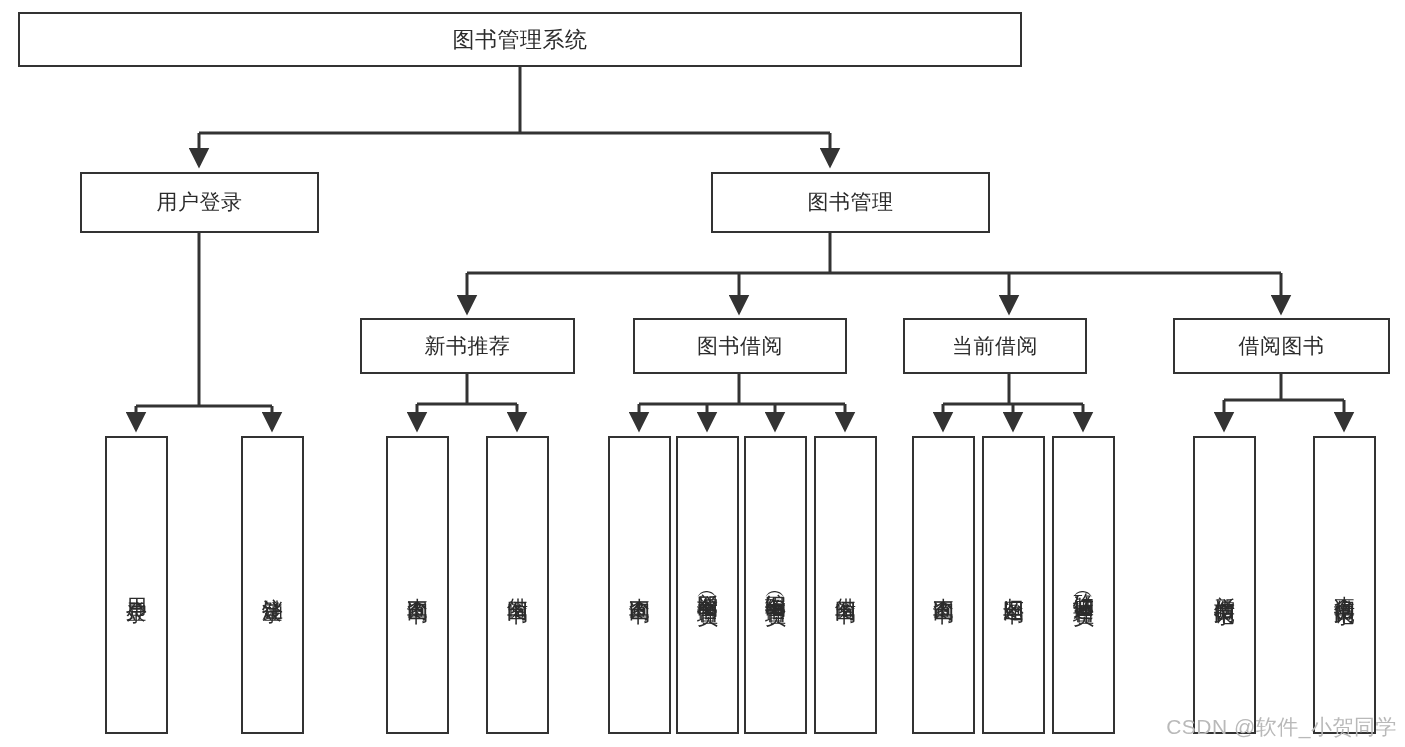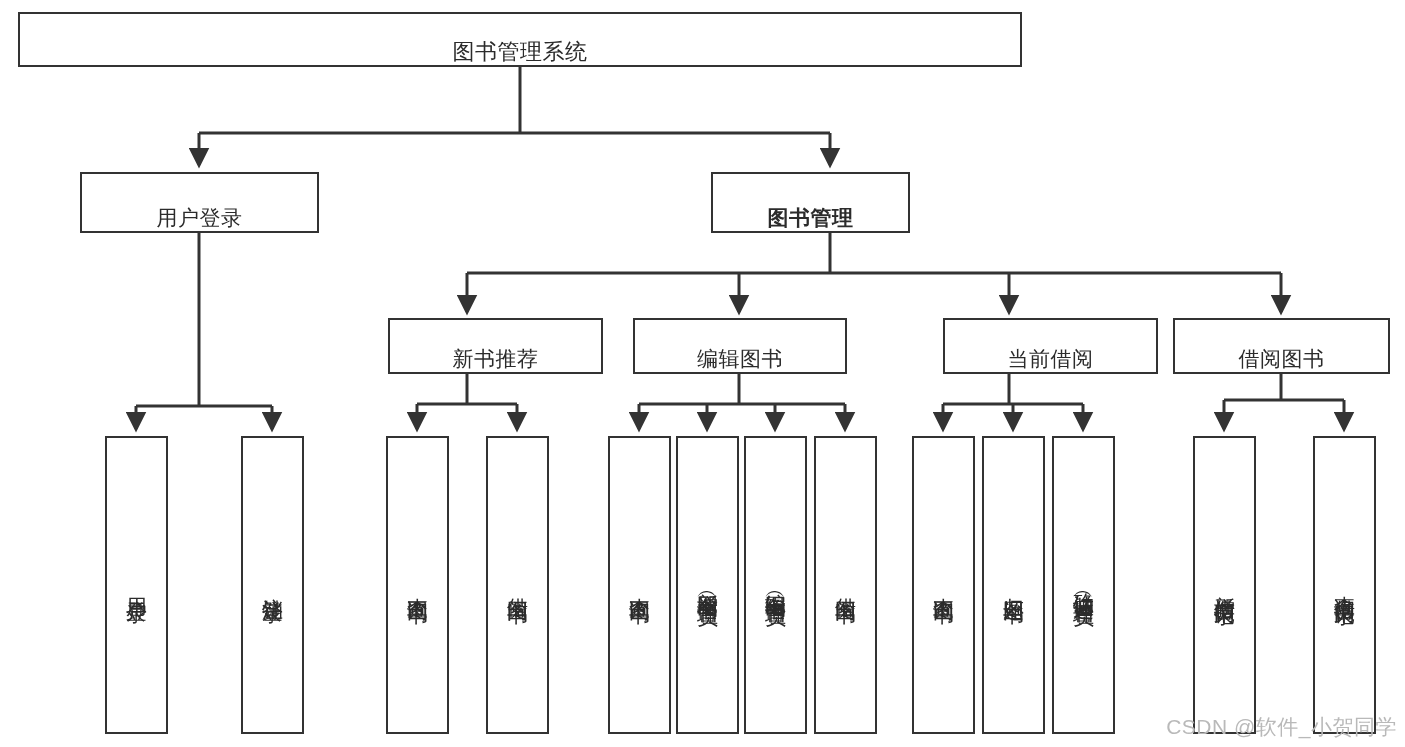--- a/index.html
+++ b/index.html
@@ -25,21 +25,21 @@
     width: 1405px;
     height: 747px;
     pointer-events: none;
   }
   .node {
     position: absolute;
     box-sizing: border-box;
     background: #ffffff;
     border: 2px solid #333333;
     display: flex;
-    align-items: flex-end;
+    align-items: center;
     justify-content: center;
     text-align: center;
   }
   .node-label {
     color: #2b2b2b;
     letter-spacing: 0.5px;
     line-height: 1.25;
   }
   
   .node.h .node-label {
@@ -130,33 +130,33 @@
   </svg>
 
   <div class="node h root" style="left:18px; top:12px; width:1004px; height:55px;">
     <span class="node-label">图书管理系统</span>
   </div>
 
   <div class="node h" style="left:80px; top:172px; width:239px; height:61px;">
     <span class="node-label">用户登录</span>
   </div>
 
-  <div class="node h" style="left:711px; top:172px; width:199px; height:61px;font-weight:bold;">
+  <div class="node h" style="left:711px; top:172px; width:279px; height:61px;">
     <span class="node-label">图书管理</span>
   </div>
 
-  <div class="node h" style="left:360px; top:318px; width:215px; height:56px;margin-left:28px;">
+  <div class="node h" style="left:360px; top:318px; width:215px; height:56px;">
     <span class="node-label">新书推荐</span>
   </div>
 
   <div class="node h" style="left:633px; top:318px; width:214px; height:56px;">
-    <span class="node-label">编辑图书</span>
-  </div>
-
-  <div class="node h" style="left:903px; top:318px; width:215px; height:56px;margin-left:40px;">
+    <span class="node-label">图书借阅</span>
+  </div>
+
+  <div class="node h" style="left:903px; top:318px; width:184px; height:56px;">
     <span class="node-label">当前借阅</span>
   </div>
 
   <div class="node h" style="left:1173px; top:318px; width:217px; height:56px;">
     <span class="node-label">借阅图书</span>
   </div>
 
   <div class="node v" style="left:105px; top:436px; width:63px; height:298px;">
     <span class="node-label">用户登录</span>
   </div>

